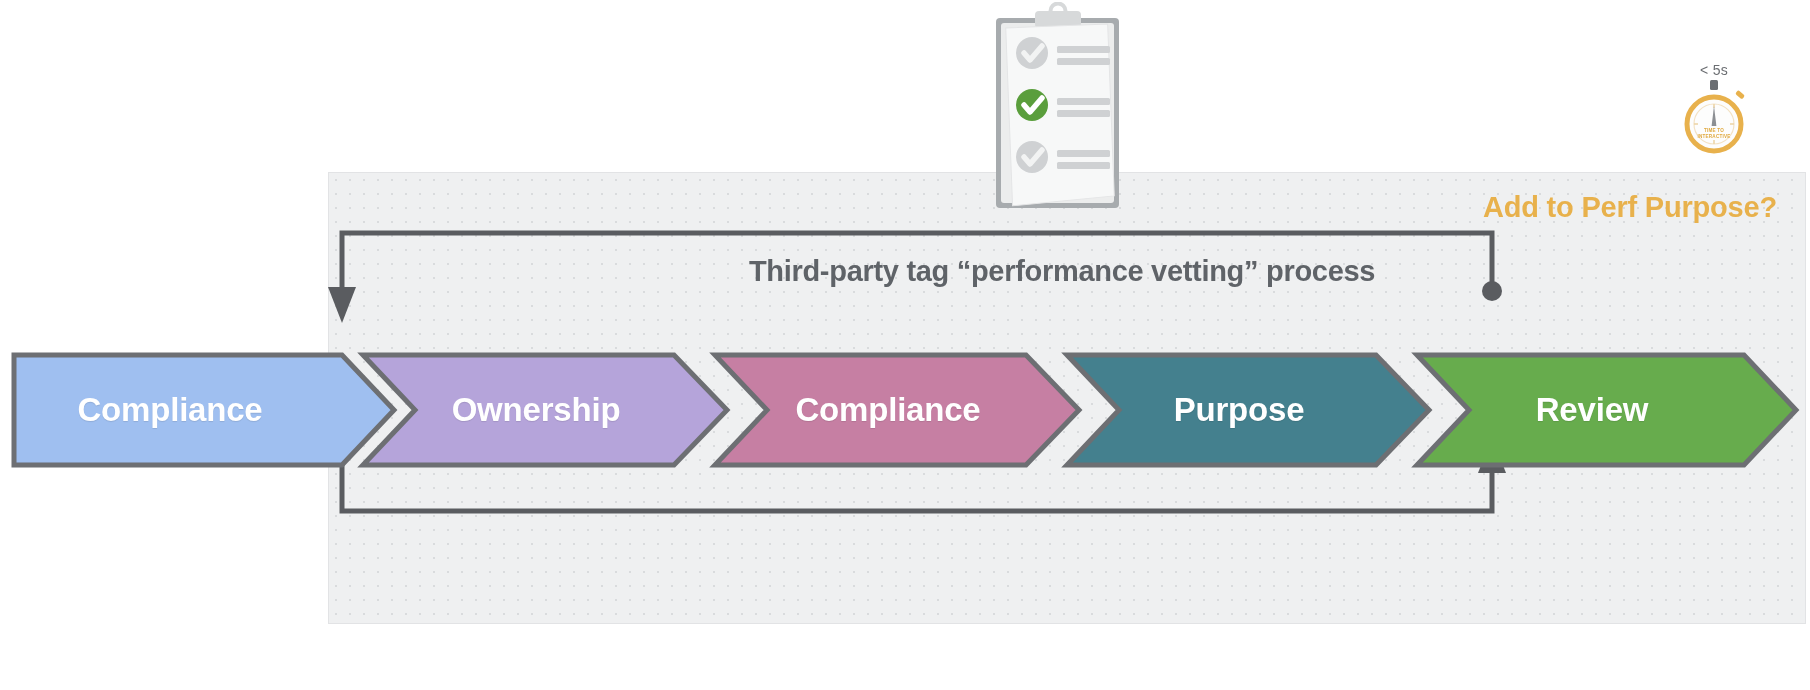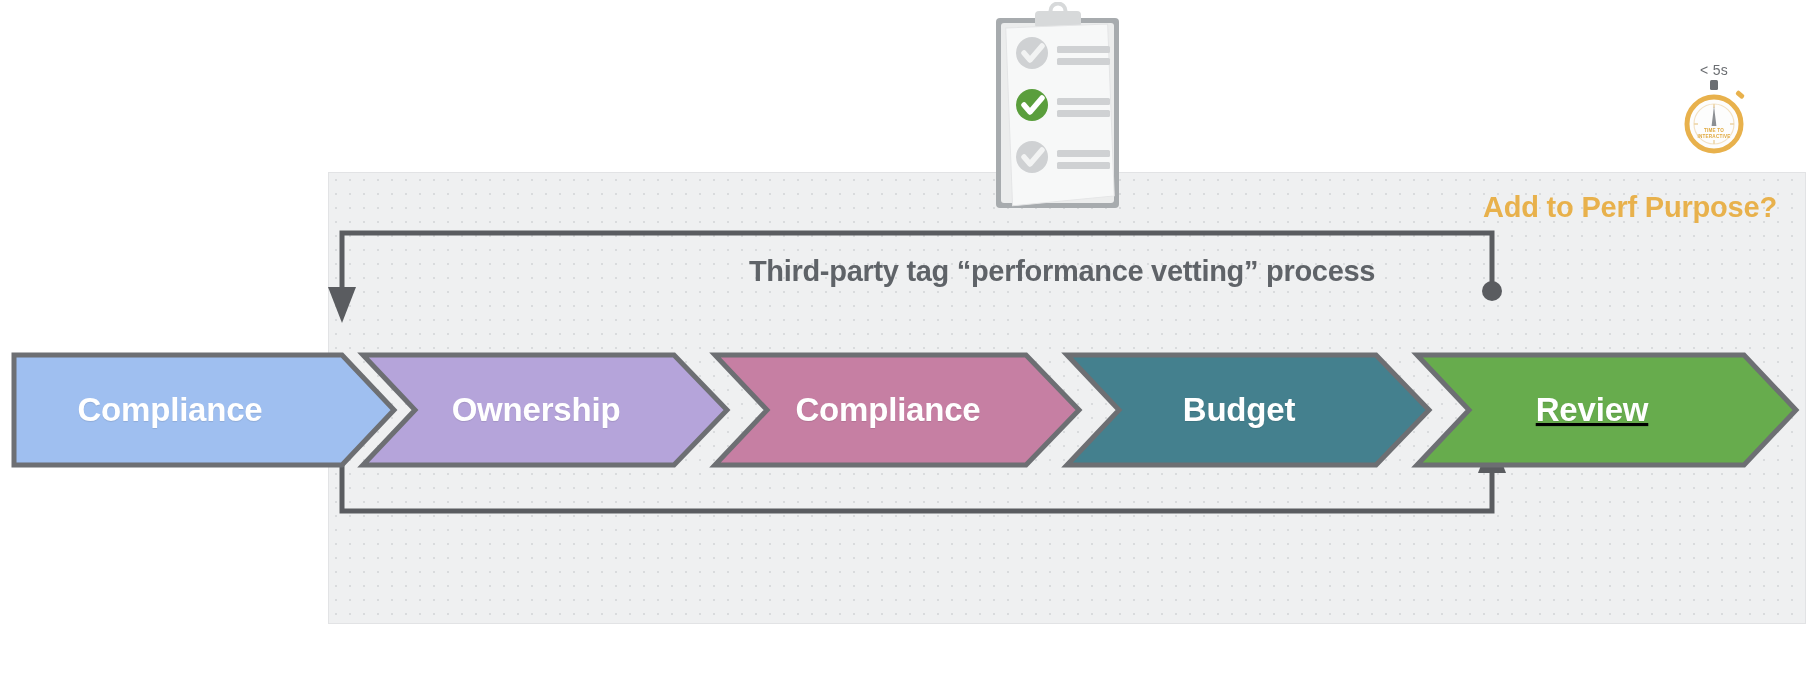--- a/index.html
+++ b/index.html
@@ -100,21 +100,21 @@
     font-size: 33px;
     font-weight: 700;
     letter-spacing: -0.2px;
     white-space: nowrap;
     text-shadow: 0 1px 1px rgba(0,0,0,0.10);
   }
   .chev-0 { left: 12px;   width: 384px; }
   .chev-1 { left: 360px;  width: 370px; }
   .chev-2 { left: 712px;  width: 370px; }
   .chev-3 { left: 1064px; width: 368px; }
-  .chev-4 { left: 1414px; width: 384px; text-decoration: underline; }
+  .chev-4 { left: 1414px; width: 384px; }
   .chev-0 .chevron-label { margin-right: 68px; }
   .chev-1 .chevron-label,
   .chev-2 .chevron-label,
   .chev-3 .chevron-label { margin-left: 12px; margin-right: 30px; }
   .chev-4 .chevron-label { margin-left: 10px; margin-right: 38px; }
 
   
   #clipboard {
     position: absolute;
     left: 985px;
@@ -196,21 +196,21 @@
     <svg viewBox="0 0 370 116" preserveAspectRatio="none">
       <polygon points="3,3 314,3 367,58 314,113 3,113 55,58" fill="#c67fa3" stroke="#6d6f73" stroke-width="5" stroke-linejoin="miter"></polygon>
     </svg>
     <span class="chevron-label">Compliance</span>
   </div>
 
   <div class="chevron chev-3">
     <svg viewBox="0 0 368 116" preserveAspectRatio="none">
       <polygon points="3,3 312,3 365,58 312,113 3,113 55,58" fill="#44808e" stroke="#6d6f73" stroke-width="5" stroke-linejoin="miter"></polygon>
     </svg>
-    <span class="chevron-label">Budget</span>
+    <span class="chevron-label">Purpose</span>
   </div>
 
   <div class="chevron chev-4">
     <svg viewBox="0 0 384 116" preserveAspectRatio="none">
       <polygon points="3,3 330,3 382,58 330,113 3,113 55,58" fill="#67ac4d" stroke="#6d6f73" stroke-width="5" stroke-linejoin="miter"></polygon>
     </svg>
     <span class="chevron-label">Review</span>
   </div>
 </div>
 

